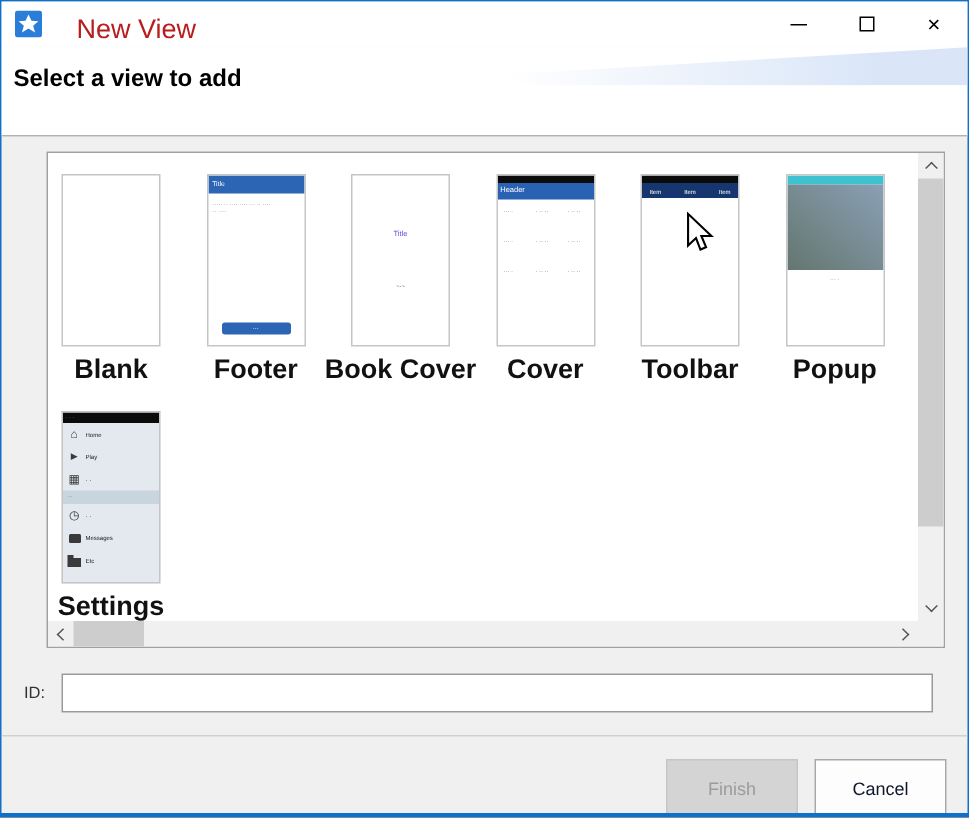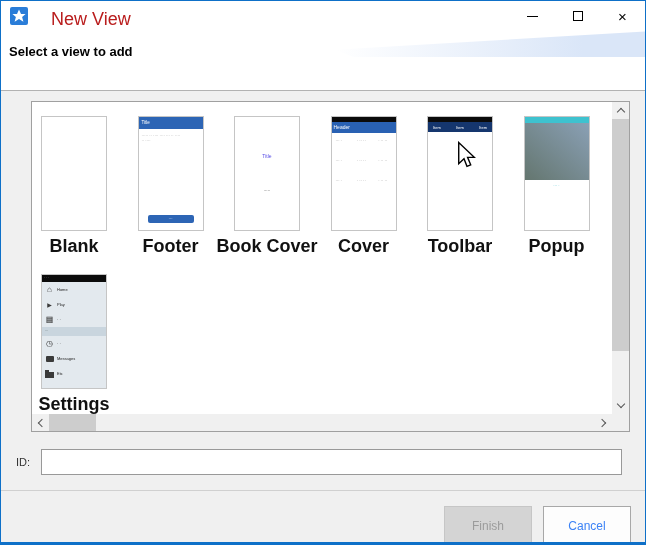--- a/index.html
+++ b/index.html
@@ -20,21 +20,21 @@
   .win-btn { width:45px; height:30px; display:flex; align-items:center; justify-content:center; }
   .glyph-min { width:11px; height:1px; background:#000; display:block; }
   .glyph-max { width:10px; height:10px; border:1px solid #000; display:block; }
   .glyph-close { font-size:15px; color:#000; line-height:1; font-weight:400; }
 
   
   .wiz-header { position:absolute; left:0; top:30px; width:100%; height:60px; background:#fff; border-bottom:1px solid #b2b2b2; }
   .hdr-grad { position:absolute; right:0; top:0; width:310px; height:26px;
     background: linear-gradient(to right, rgba(217,229,248,0) 0%, #dae6f8 80%);
     clip-path: polygon(0 72%, 100% 2%, 100% 100%, 6% 100%); }
-  .hdr-heading { position:absolute; left:8px; top:13px; font-size:13px; font-weight:bold; color:#000; }
+  .hdr-heading { position:absolute; left:8px; top:13px; font-size:16px; font-weight:bold; color:#000; }
 
   
   .panel { position:absolute; left:30px; top:100px; width:599px; height:331px; background:#fff; border:1px solid #a0a0a0; }
   .panel-content { position:absolute; left:0; top:0; right:17px; bottom:17px; overflow:hidden; }
   .g-row { position:absolute; left:9px; display:flex; }
   .g-row.r1 { top:14px; }
   .g-row.r2 { top:172px;gap:17px; }
   .cell { width:66px; margin-right:30.5px; }
   .thumb { position:relative; width:66px; height:115px; background:#fff; border:1px solid #c5c5c5; overflow:hidden; }
   .cell-label { width:112px; margin:5px 0 0 -23px; text-align:center; font-size:18px; font-weight:bold; color:#111; }
@@ -98,21 +98,21 @@
   .h-thumb { position:absolute; top:0; left:17px; height:17px; width:47px; background:#cdcdcd; }
 
   
   .id-label { position:absolute; left:15px; top:455px; font-size:11px; color:#333; }
   .id-input { position:absolute; left:40px; top:448px; width:581px; height:26px; border:1px solid #999; background:#fff; font-size:12px; padding:0 4px; outline:none; }
 
   
   .sep { position:absolute; left:0; top:489px; width:100%; height:1px; background:#d0d0d0; }
   .btn { position:absolute; top:505px; width:88px; height:39px; font-size:12px; font-family:"Liberation Sans",sans-serif; }
   .btn-finish { left:443px; background:#d4d4d4; border:1px solid #c6c6c6; color:#9c9c9c; }
-  .btn-cancel { left:542px; background:#fdfdfd; border:1px solid #a8a8a8; color:#3b82f6; }
+  .btn-cancel { left:542px; background:#fdfdfd; border:1px solid #a8a8a8; color:#0f172a; }
 
   .cursor { position:absolute; left:456px; top:140px; pointer-events:none; }
 </style>
 </head>
 <body>
 
 <div class="dialog">
 
   <div class="titlebar">
     <svg class="app-icon" viewBox="0 0 18 18">

